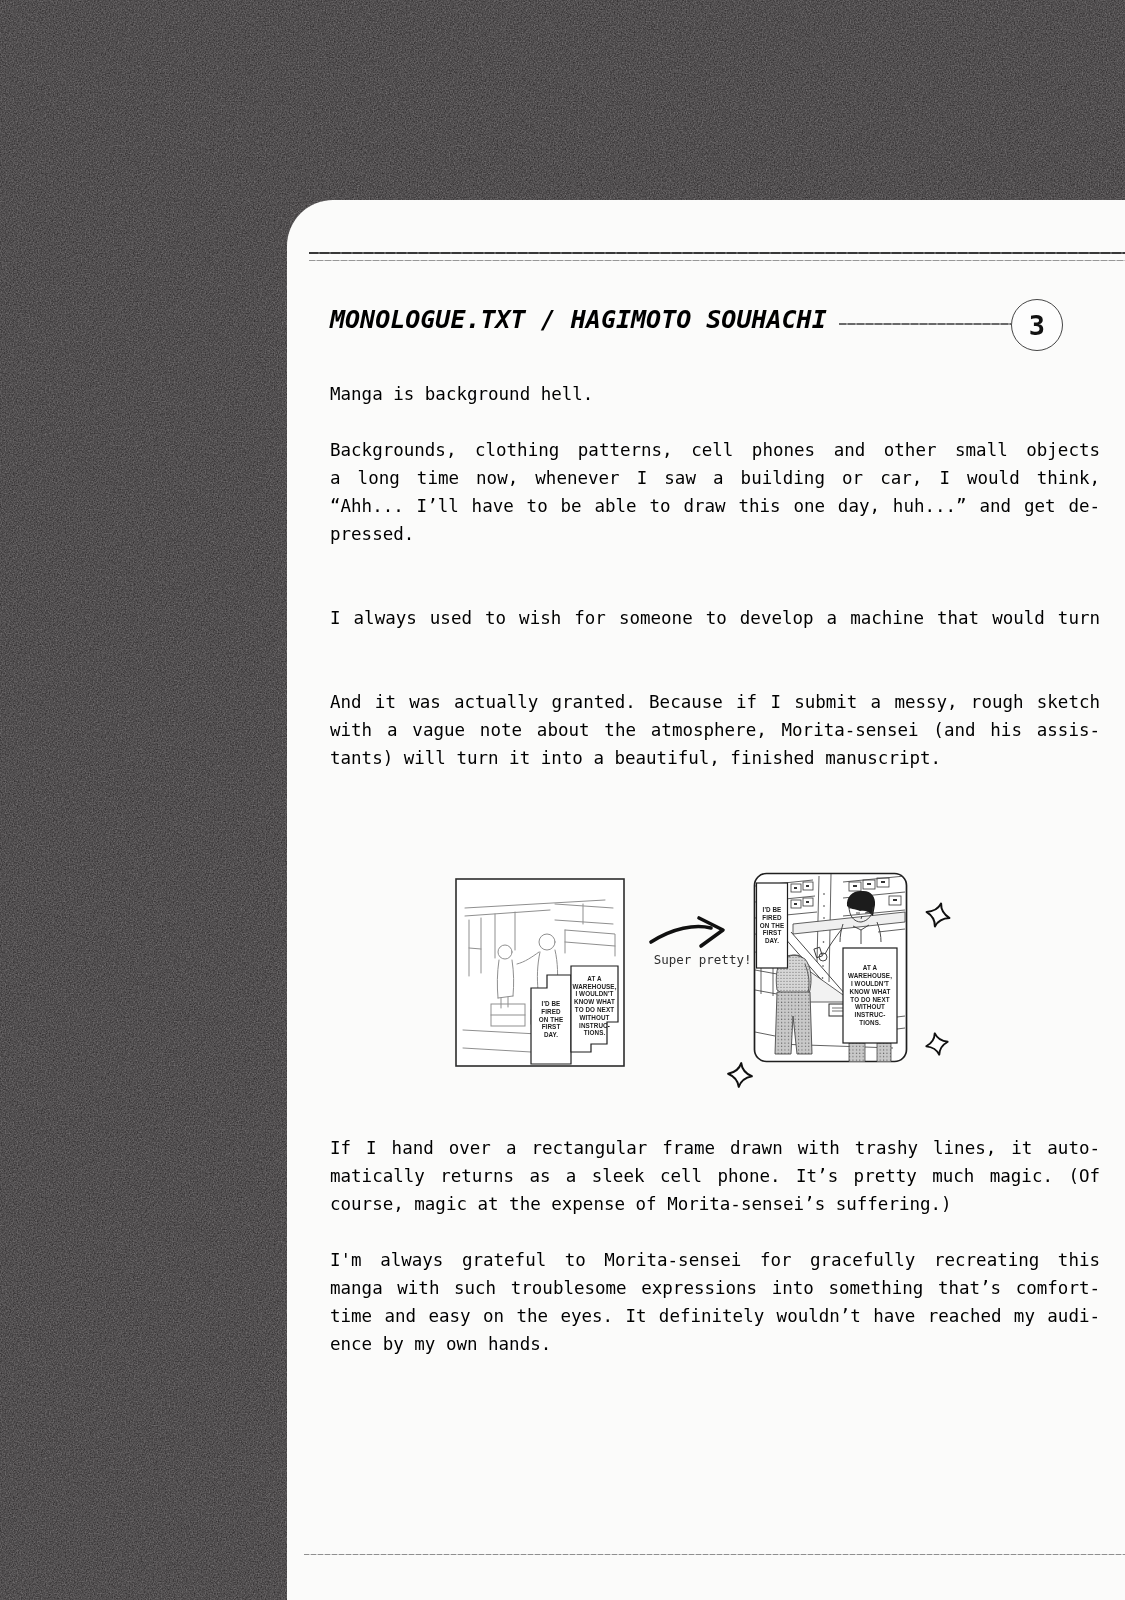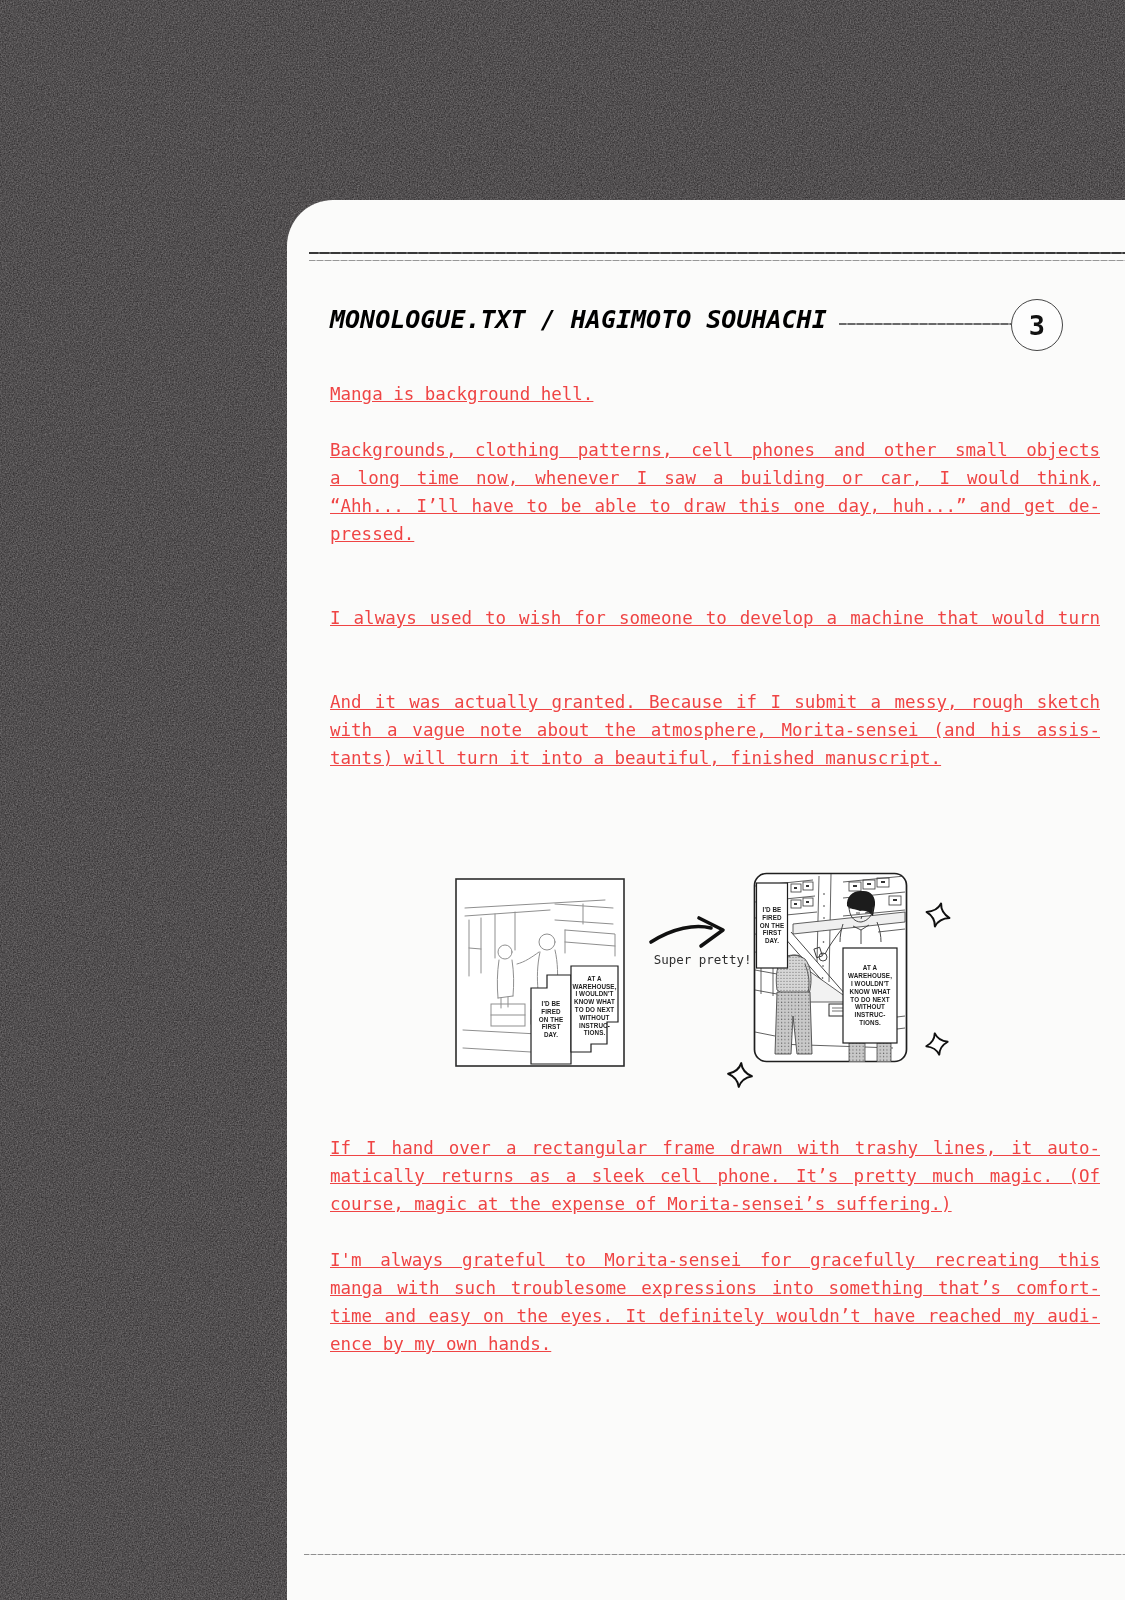--- a/index.html
+++ b/index.html
@@ -30,21 +30,21 @@
     background:repeating-linear-gradient(90deg,#696969 0 7px,#9b9b9b 7px 9px);}
   .page-circle{
     position:absolute;left:724px;top:99px;width:50px;height:50px;
     border:1.6px solid #454545;border-radius:50%;background:#fdfdfd;
     display:flex;align-items:center;justify-content:center;
   }
   .page-circle span{font:700 27px/27px "DejaVu Sans Mono",monospace;color:#111;}
   
   .para{
     position:absolute;left:43px;width:770px;
-    font:400 17.5px/28px "DejaVu Sans Mono",monospace;color:#ef4444;text-decoration:underline;
+    font:400 17.5px/28px "DejaVu Sans Mono",monospace;color:#000000;
   }
   .tline{height:28px;line-height:28px;text-align:justify;text-align-last:justify;}
   .tlast{text-align-last:left;}
   
   .panel{position:absolute;}
   .panel svg{display:block;}
   .cap{
     position:absolute;display:flex;align-items:center;justify-content:center;
     text-align:center;white-space:pre-line;color:#1c1c1c;
     font:700 6.3px/7.8px "Liberation Sans",sans-serif;letter-spacing:.1px;

